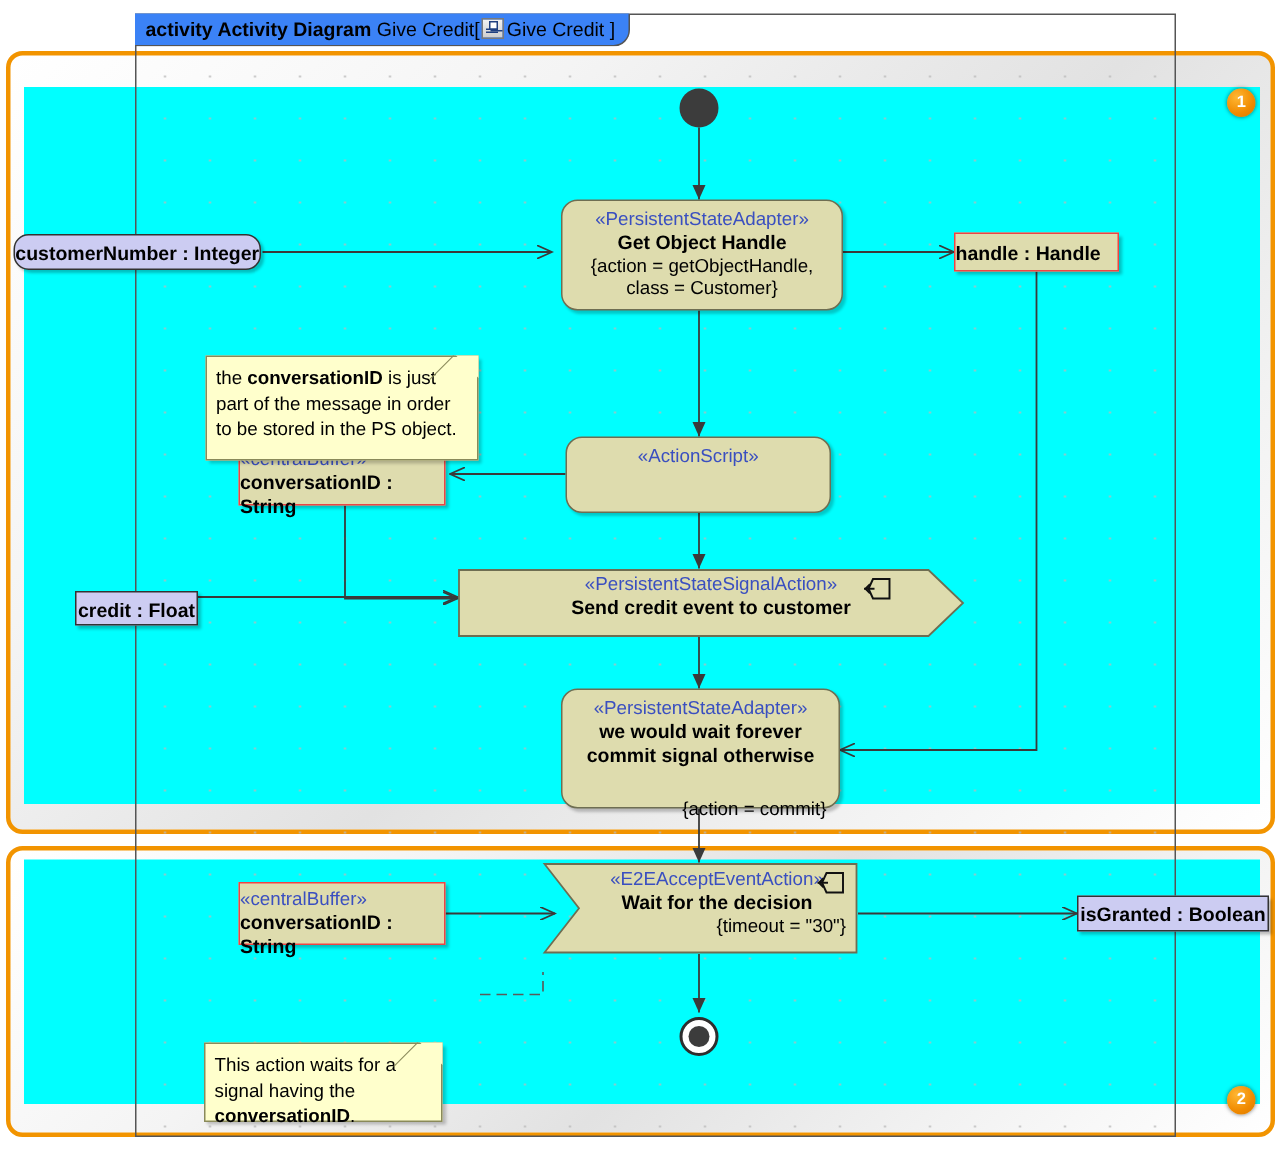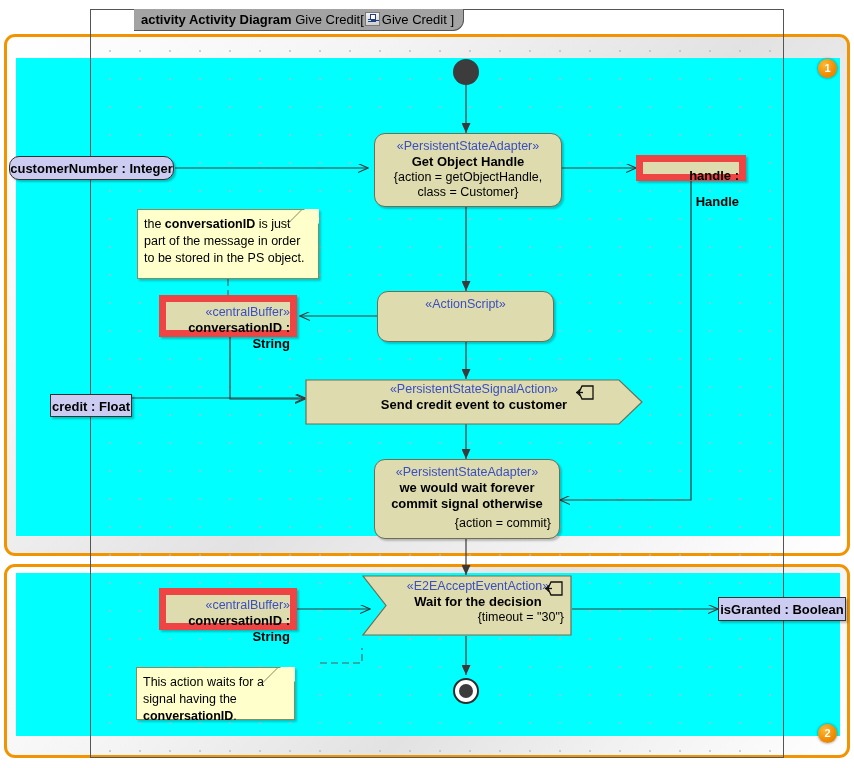--- a/index.html
+++ b/index.html
@@ -54,27 +54,26 @@
     background: transparent;
   }
   #frame-label {
     position: absolute;
     left: 90px; top: 9px;
     height: 22px;
     padding: 0 9px 0 7px;
     border: 1px solid #555555;
     border-top: none; border-left: none;
     border-bottom-right-radius: 11px;
-    background: #a3a3a3;
+    background: #3b82f6;
     font-size: 13px;
     line-height: 22px;
     color: #000000;
     white-space: nowrap;
     box-sizing: border-box;
-    margin-left: 44px;
   }
   #frame-label .kw { font-weight: bold; }
   #frame-label .nm { font-weight: normal; }
   .mini-icon {
     display: inline-block;
     width: 13px; height: 12px;
     vertical-align: -2px;
     margin: 0 2px 0 1px;
     background: linear-gradient(#f2f2f2,#cfcfcf);
     border: 1px solid #7a7a7a;
@@ -145,38 +144,39 @@
     font-size: 13px;
     text-align: center;
     color: #000000;
     box-shadow: 2px 2px 2px rgba(0,0,0,.25);
   }
   
   .obj {
     position: absolute;
     box-sizing: border-box;
     background: #dedcae;
-    border: 7px solid #ef4444;
-    text-align: right;
+    border: 1px solid #ef4444;
+    text-align: left;
     color: #000000;
     box-shadow: 2px 2px 2px rgba(0,0,0,.25);
   }
 
   
   .note {
     position: absolute;
     box-sizing: border-box;
     background: #ffffcc;
     border: 1px solid #8a8a5a;
     font-size: 12.5px;
     line-height: 17px;
     text-align: left;
     padding: 6px 8px 4px 6px;
     color: #000000;
     box-shadow: 2px 2px 2px rgba(0,0,0,.22);
+    margin-top: 28px;
   }
   .note .fold {
     position: absolute;
     right: -1px; top: -1px;
     width: 0; height: 0;
     border-left: 15px solid transparent;
     border-top: 15px solid #ffffcc;
   }
   .note .foldline {
     position: absolute;
@@ -344,21 +344,21 @@
       <path d="M6,2 L17,2 L17,15 L6,15 L3,8.5 Z" fill="none" stroke="#111111" stroke-width="1.3"></path>
       <path d="M0,8.5 L7,8.5" stroke="#111111" stroke-width="1.3"></path>
       <path d="M4,5.5 L1,8.5 L4,11.5" fill="none" stroke="#111111" stroke-width="1.3"></path>
     </svg>
   </div>
 
   <div class="node round" style="left:374px; top:459px; width:186px; height:80px; padding-top:5px;">
     <div class="stereo">«PersistentStateAdapter»</div>
     <div class="nname">we would wait forever</div>
     <div class="nname">commit signal otherwise</div>
-    <div class="constraint right" style="margin-top:4px;">{action = commit}</div>
+    <div class="constraint right" style="margin-top:20px;">{action = commit}</div>
   </div>
 
   <div class="polyhost" style="left:362px; top:575px; width:210px; height:50px;">
     <svg width="210" height="61" viewBox="0 0 210 61">
       <polygon points="1,1 209,1 209,60 1,60 24,30.5" fill="#dedcae" stroke="#6e6e52" stroke-width="1.2"></polygon>
     </svg>
     <div class="polytext" style="padding:4px 0 0 22px; width:188px;">
       <div class="stereo">«E2EAcceptEventAction»</div>
       <div class="nname">Wait for the decision</div>
       <div class="constraint right">{timeout = "30"}</div>

